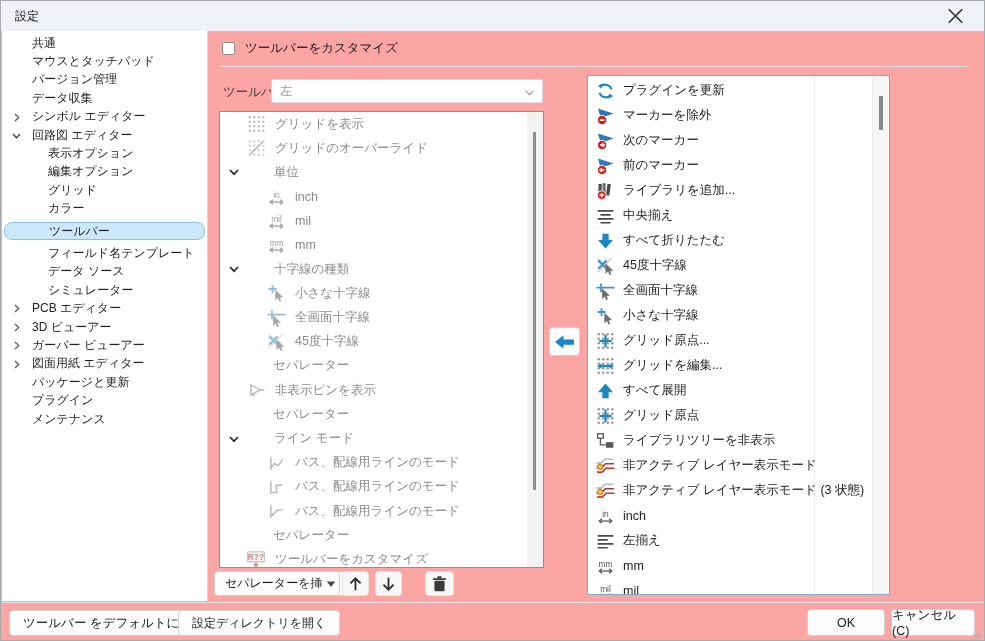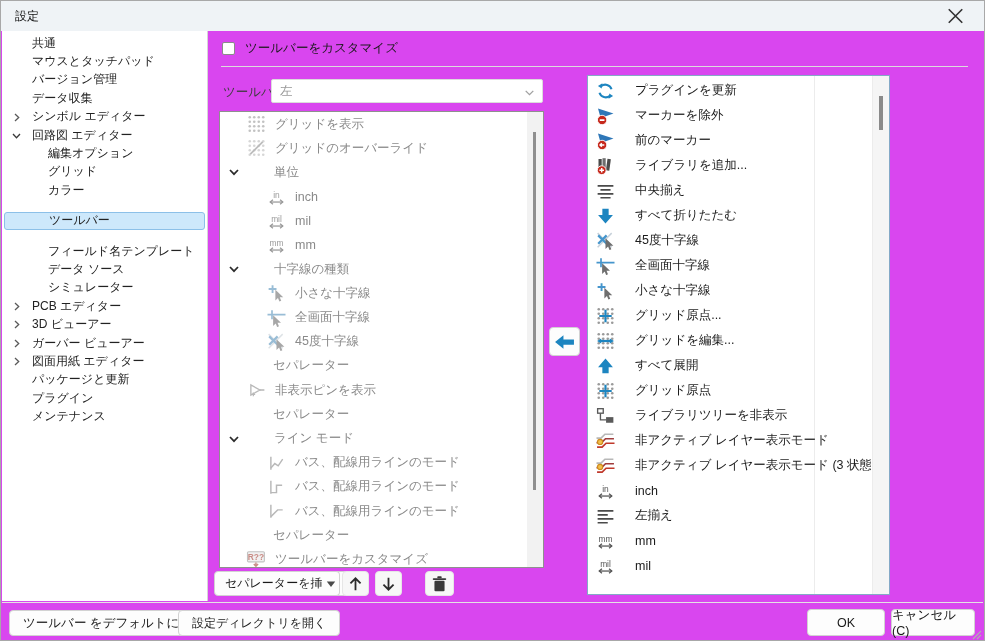--- a/index.html
+++ b/index.html
@@ -1,27 +1,27 @@
 <!DOCTYPE html>
 <html><head>
 <meta charset="utf-8">
 <style>
   html,body{margin:0;padding:0;background:#cfcfcf;}
   *{box-sizing:border-box;}
-  .dialog{position:relative;width:985px;height:641px;background:#d946ef;border:1px solid #a8a8a8;
+  .dialog{position:relative;width:985px;height:641px;background:#fca5a5;border:1px solid #a8a8a8;
     font-family:"Liberation Sans","DejaVu Sans",sans-serif;color:#1a1a1a;overflow:hidden;}
   
   .titlebar{position:absolute;left:0;top:0;right:0;height:30px;background:#eff3f6;display:flex;align-items:center;}
   .title{padding-left:14px;font-size:12px;color:#111;}
   .close{position:absolute;right:12px;top:0;width:34px;height:30px;display:flex;align-items:center;justify-content:center;cursor:pointer;}
   
   .sidebar{position:absolute;left:1px;top:30px;width:206px;height:570px;background:#fff;border-right:1px solid #d6d6d6;padding-top:3px;overflow:hidden;font-size:12px;}
   .sb-row{position:relative;display:flex;align-items:center;height:18.4px;padding-left:30px;white-space:nowrap;color:#222;}
   .sb-row.lvl2{padding-left:46px;}
-  .sb-row.selected{background:#cde8fb;border:1px solid #8cc0e8;border-radius:3px;margin:12px 2px;padding-left:44px;}
+  .sb-row.selected{background:#cde8fb;border:1px solid #8cc0e8;border-radius:8px;margin:4px 2px;padding-left:44px;}
   .sb-chev{position:absolute;left:8px;top:3px;width:13px;height:13px;}
   
   .cbrow{position:absolute;left:221px;top:39px;display:flex;align-items:center;gap:10px;font-size:12.5px;}
   .checkbox{width:13px;height:13px;background:#fff;border:1px solid #8a8a8a;border-radius:2px;}
   .hr{position:absolute;left:220px;top:65px;width:747px;height:1px;background:#dcdcdc;}
   .sel-label{position:absolute;left:222px;top:83px;font-size:12.5px;color:#3c3c3c;}
   .select{position:absolute;left:270px;top:78px;width:272px;height:24px;background:#fff;border:1px solid #dcdcdc;border-radius:2px;
     display:flex;align-items:center;padding:0 8px;font-size:12.5px;color:#9a9a9a;}
   .select .chev{position:absolute;right:6px;top:6px;width:13px;height:13px;}
   
@@ -47,21 +47,21 @@
   #insert-sep-dd{left:321px;top:570px;width:18px;height:25px;border-left:none;border-radius:0 4px 4px 0;}
   #move-up{left:341px;top:570px;width:27px;height:25px;}
   #move-down{left:374px;top:570px;width:27px;height:25px;}
   #delete-btn{left:424px;top:570px;width:29px;height:25px;}
   #move-left{left:548px;top:326px;width:31px;height:29px;}
   
   .rlist{position:absolute;left:586px;top:74px;width:303px;height:520px;background:#fff;border:1px solid #84a9c7;overflow:hidden;}
   .rrows{position:absolute;left:0;top:2px;right:18px;bottom:0;overflow:hidden;}
   .r-row{display:flex;align-items:center;height:25px;font-size:12.5px;color:#1c1c1c;white-space:nowrap;}
   .r-row .ic{margin-left:5px;}
-  .r-row .lbl{margin-left:18px;}
+  .r-row .lbl{margin-left:6px;}
   .r-col-div{position:absolute;left:226px;top:0;bottom:0;width:1px;background:#ececec;}
   .r-track{position:absolute;right:0;top:0;bottom:0;width:17px;background:#f5f5f5;border-left:1px solid #ececec;}
   .r-thumb{position:absolute;top:20px;right:6px;width:4px;height:34px;background:#8a8a8a;}
   
   .footer-sep{position:absolute;left:1px;right:1px;top:601px;height:1px;background:#e3e3e3;}
   #reset-btn{left:8px;top:609px;height:26px;padding:0 13px;font-size:12.5px;}
   #opendir-btn{left:177px;top:609px;height:26px;padding:0 13px;font-size:12px;}
   #ok-btn{left:806px;top:608px;width:78px;height:27px;font-size:12.5px;}
   #cancel-btn{left:890px;top:608px;width:84px;height:27px;font-size:12.5px;}
   .grip{position:absolute;right:2px;bottom:2px;width:12px;height:12px;}
@@ -99,20 +99,23 @@
         <span class="sb-chev"><svg viewBox="0 0 13 13" fill="none" stroke="#5a5a5a" stroke-width="1.3">
             <path d="M5 3 L8.7 6.5 L5 10"></path>
           </svg></span>
         <span>シンボル エディター</span>
       </div>
       <div class="sb-row lvl1">
         <span class="sb-chev"><svg viewBox="0 0 13 13" fill="none" stroke="#3a3a3a" stroke-width="1.3">
             <path d="M3 5 L6.5 8.7 L10 5"></path>
           </svg></span>
         <span>回路図 エディター</span>
+      </div>
+      <div class="sb-row lvl2">
+        <span>表示オプション</span>
       </div>
       <div class="sb-row lvl2">
         <span>編集オプション</span>
       </div>
       <div class="sb-row lvl2">
         <span>グリッド</span>
       </div>
       <div class="sb-row lvl2">
         <span>カラー</span>
       </div>
@@ -439,20 +442,30 @@
         </div>
         <div class="r-row">
           <span class="ic">
             <svg viewBox="0 0 18 18">
               <polygon points="1.5,1.5 17,6.5 8.5,9.5 5,14" fill="#2e77b8"></polygon>
               <circle cx="5.6" cy="13" r="4.7" fill="#c6281c" stroke="#fff" stroke-width="0.9"></circle>
               <rect x="3.2" y="12.2" width="4.8" height="1.7" rx="0.3" fill="#fff"></rect>
             </svg>
           </span>
           <span class="lbl">マーカーを除外</span>
+        </div>
+        <div class="r-row">
+          <span class="ic">
+            <svg viewBox="0 0 18 18">
+              <polygon points="1.5,1.5 17,6.5 8.5,9.5 5,14" fill="#2e77b8"></polygon>
+              <circle cx="5.6" cy="13" r="4.7" fill="#c6281c" stroke="#fff" stroke-width="0.9"></circle>
+              <path d="M3.4 13 H7.4 M5.9 11.3 L7.7 13 L5.9 14.7" stroke="#fff" stroke-width="1.4" fill="none"></path>
+            </svg>
+          </span>
+          <span class="lbl">次のマーカー</span>
         </div>
         <div class="r-row">
           <span class="ic">
             <svg viewBox="0 0 18 18">
               <polygon points="1.5,1.5 17,6.5 8.5,9.5 5,14" fill="#2e77b8"></polygon>
               <circle cx="5.6" cy="13" r="4.7" fill="#c6281c" stroke="#fff" stroke-width="0.9"></circle>
               <path d="M7.8 13 H3.8 M5.3 11.3 L3.5 13 L5.3 14.7" stroke="#fff" stroke-width="1.4" fill="none"></path>
             </svg>
           </span>
           <span class="lbl">前のマーカー</span>

